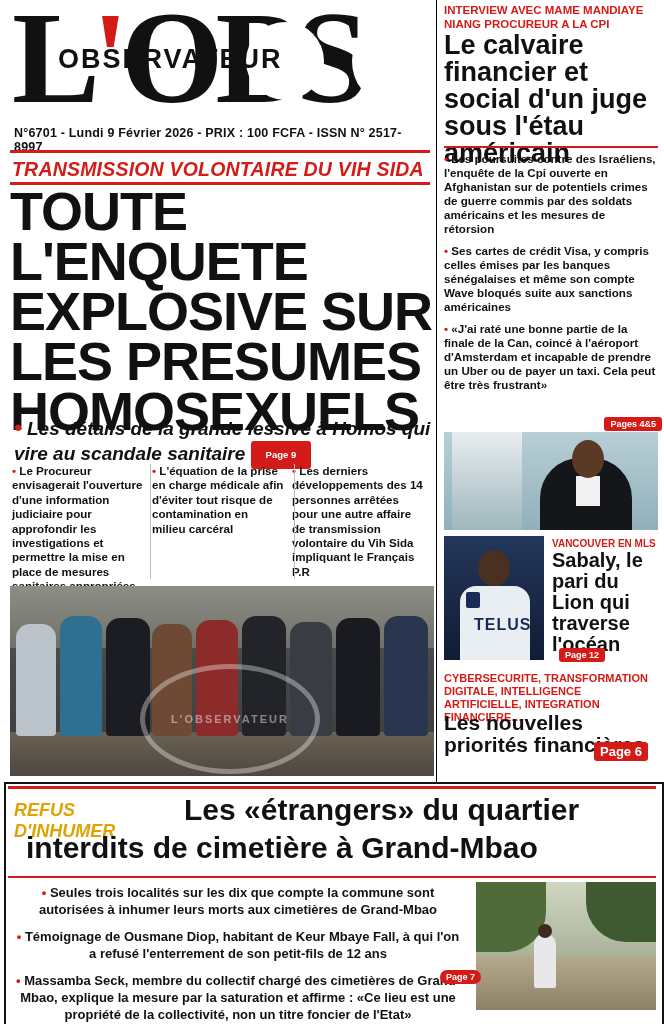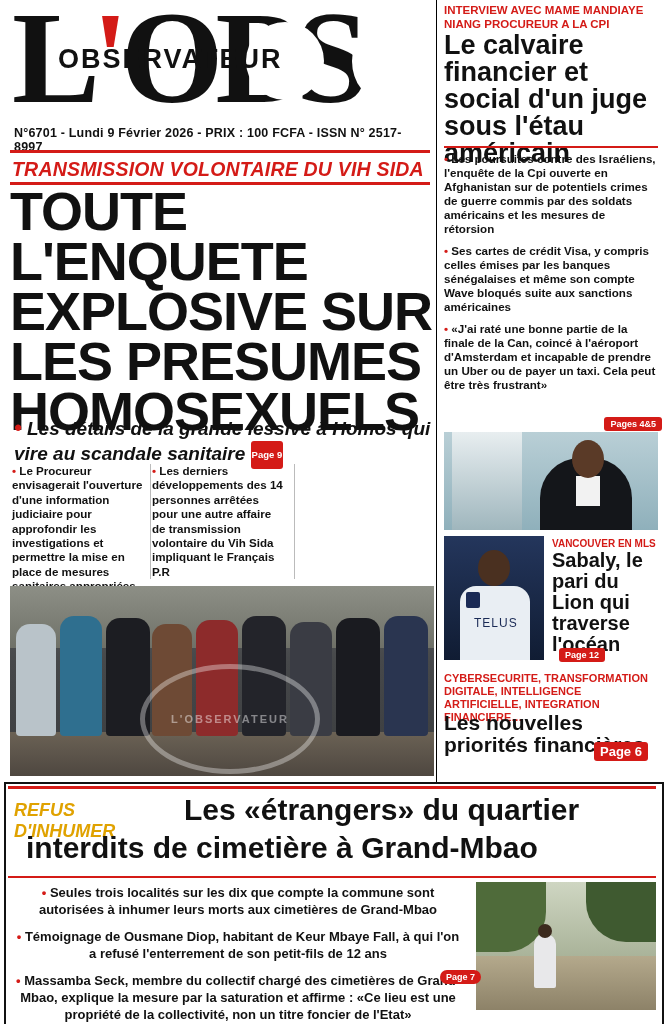--- a/index.html
+++ b/index.html
@@ -25,21 +25,21 @@
   .red-bar2{position:absolute;left:10px;top:182px;width:420px;height:3px;background:#d41b17;}
 
   
   .main-head{position:absolute;left:10px;top:186px;width:424px;}
   .main-head div{font-family:"Liberation Sans",sans-serif;font-weight:bold;font-size:54px;
     line-height:50px;color:#111;letter-spacing:-1px;}
   .main-sub{position:absolute;left:14px;top:416px;width:420px;font-size:19px;font-weight:bold;
     color:#111;line-height:24px;font-style:italic;}
   .main-sub .bullet{color:#d41b17;font-size:22px;}
   .pagetag{display:inline-block;background:#d41b17;color:#fff;font-size:9.5px;font-weight:bold;
-    padding:2px 1px;border-radius:3px;font-style:normal;vertical-align:2px;}
+    padding:2px 15px;border-radius:3px;font-style:normal;vertical-align:2px;}
 
   
   .cols{position:absolute;left:12px;top:464px;width:424px;display:flex;gap:8px;}
   .col{width:132px;font-size:11.6px;line-height:14.4px;color:#111;font-weight:bold;}
   .col .b{color:#d41b17;font-weight:bold;}
   .vline{position:absolute;top:464px;width:1px;height:115px;background:#bbb;}
 
   
   .mainphoto{position:absolute;left:10px;top:586px;width:424px;height:190px;overflow:hidden;background:#3b3b3d;}
   .mp-bg{position:absolute;inset:0;background:
@@ -70,21 +70,21 @@
   .j-body{position:absolute;left:96px;top:26px;width:92px;height:72px;background:#14161a;border-radius:40px 40px 0 0;}
   .j-head{position:absolute;left:128px;top:8px;width:32px;height:38px;border-radius:50%;background:#5a3a27;}
   .j-collar{position:absolute;left:132px;top:44px;width:24px;height:30px;background:#f2f2f2;}
 
   
   .sab-photo{position:absolute;left:444px;top:536px;width:100px;height:124px;overflow:hidden;background:#1b2a4a;}
   .sp-bg{position:absolute;inset:0;background:linear-gradient(180deg,#24365c,#101c33);}
   .sp-head{position:absolute;left:34px;top:14px;width:32px;height:36px;border-radius:50%;background:#4a3020;}
   .sp-jersey{position:absolute;left:16px;top:50px;width:70px;height:74px;background:#e9eef3;border-radius:16px 16px 0 0;}
   .sp-badge{position:absolute;left:22px;top:56px;width:14px;height:16px;background:#1a2a55;border-radius:2px;}
-  .sp-text{position:absolute;left:30px;top:80px;color:#1a2a55;font-size:12px;font-weight:normal;letter-spacing:1px;}
+  .sp-text{position:absolute;left:30px;top:80px;color:#1a2a55;font-size:16px;font-weight:bold;letter-spacing:1px;}
   .sab-kick{position:absolute;left:552px;top:538px;width:108px;color:#d41b17;font-size:10px;font-weight:bold;}
   .sab-head{position:absolute;left:552px;top:550px;width:108px;font-size:20px;font-weight:bold;
     line-height:21px;color:#111;}
   .sab-tag{position:absolute;left:512px;top:648px;background:#d41b17;color:#fff;font-size:9px;
     font-weight:bold;padding:2px 6px;border-radius:3px;margin-left:47px;}
 
   .cyber-kick{position:absolute;left:444px;top:672px;width:214px;color:#d41b17;font-size:11px;
     font-weight:bold;line-height:13px;}
   .cyber-head{position:absolute;left:444px;top:712px;width:214px;font-size:21px;font-weight:bold;
     line-height:22px;color:#111;}
@@ -146,20 +146,24 @@
     <span class="pagetag">Page 9</span>
   </div>
 
   <div class="cols">
     <div class="col">
       <span class="b">•</span>
       <span>Le Procureur envisagerait l'ouverture d'une information judiciaire pour approfondir les investigations et permettre la mise en place de mesures sanitaires appropriées à l'endroit des personnes concernées</span>
     </div>
     <div class="col">
       <span class="b">•</span>
+      <span>L'équation de la prise en charge médicale afin d'éviter tout risque de contamination en milieu carcéral</span>
+    </div>
+    <div class="col">
+      <span class="b">•</span>
       <span>Les derniers développements des 14 personnes arrêtées pour une autre affaire de transmission volontaire du Vih Sida impliquant le Français P.R</span>
     </div>
   </div>
   <div class="vline" style="left:150px"></div>
   <div class="vline" style="left:294px"></div>
 
   <div class="mainphoto">
     <div class="mp-bg"></div>
     <div class="mp-wall"></div>
     <div class="mp-floor"></div>

